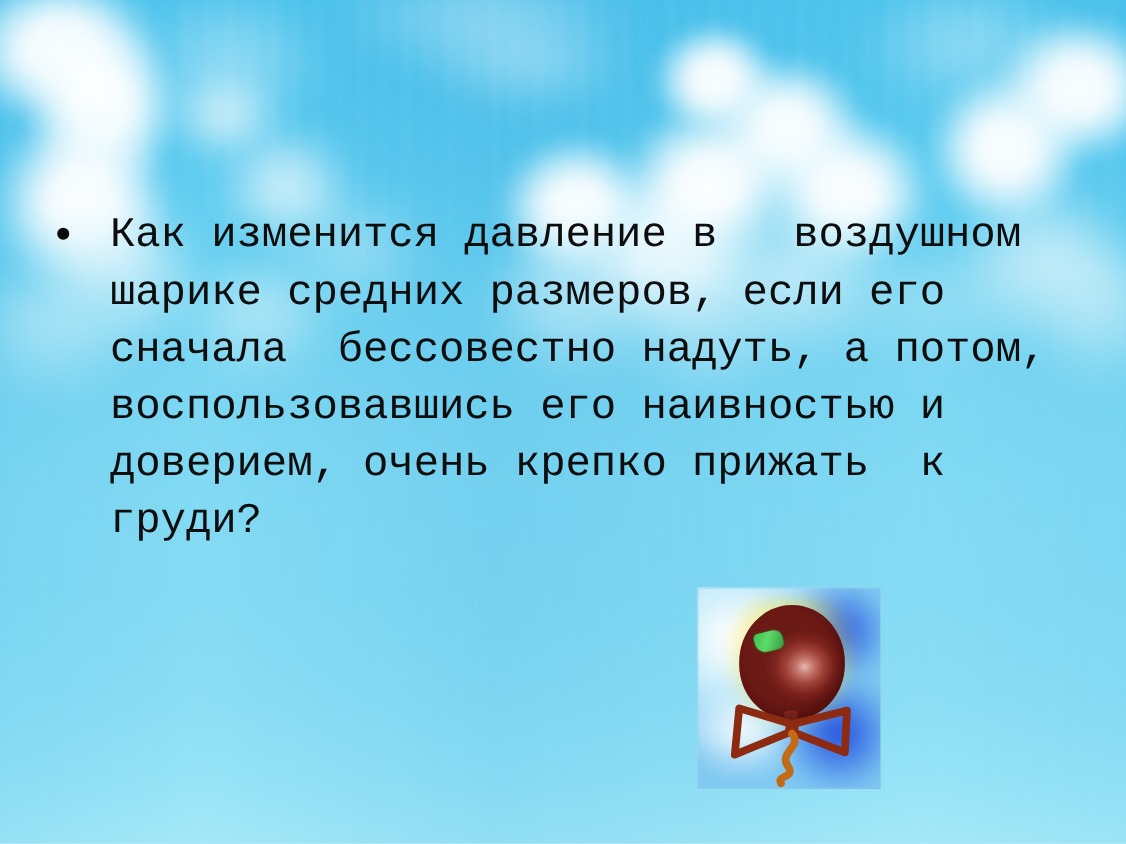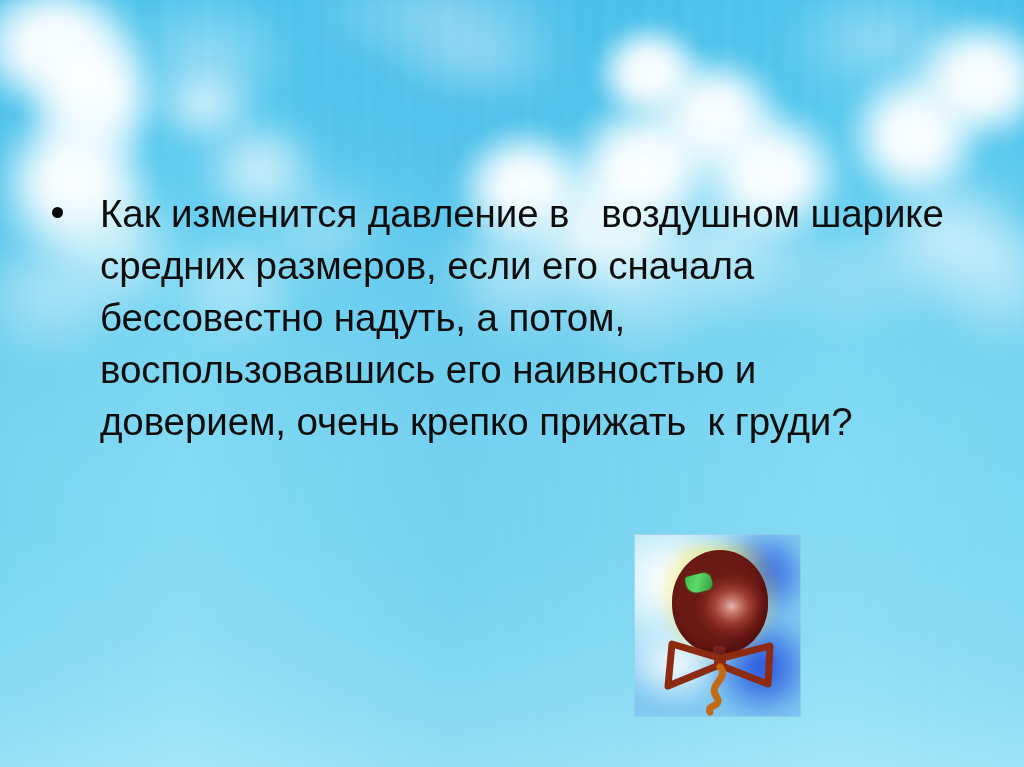--- a/index.html
+++ b/index.html
@@ -140,21 +140,21 @@
     height: 11px;
     border-radius: 50%;
     background: #0a0a0a;
     margin-top: 19px;
     margin-right: 0px;
   }
 
   .bullet-text {
     flex: 1 1 auto;
     padding-left: 37px;
-    font-family: Liberation Sans, sans-serif;
+    font-family: Liberation Mono, monospace;
     font-size: 38.5px;
     line-height: 52px;
     color: #0d0d0d;
     letter-spacing: -0.1px;
     white-space: pre-wrap;
     font-weight: 400;
   }
 
   
   .picture {

